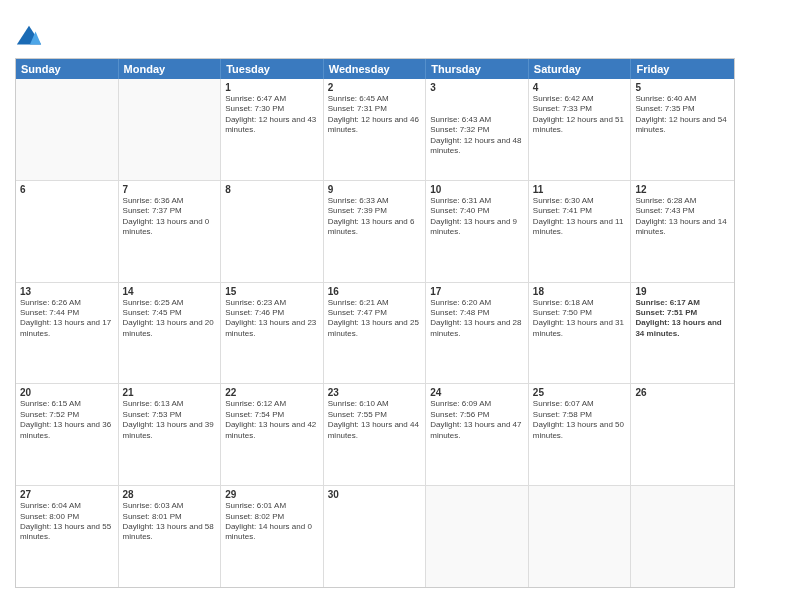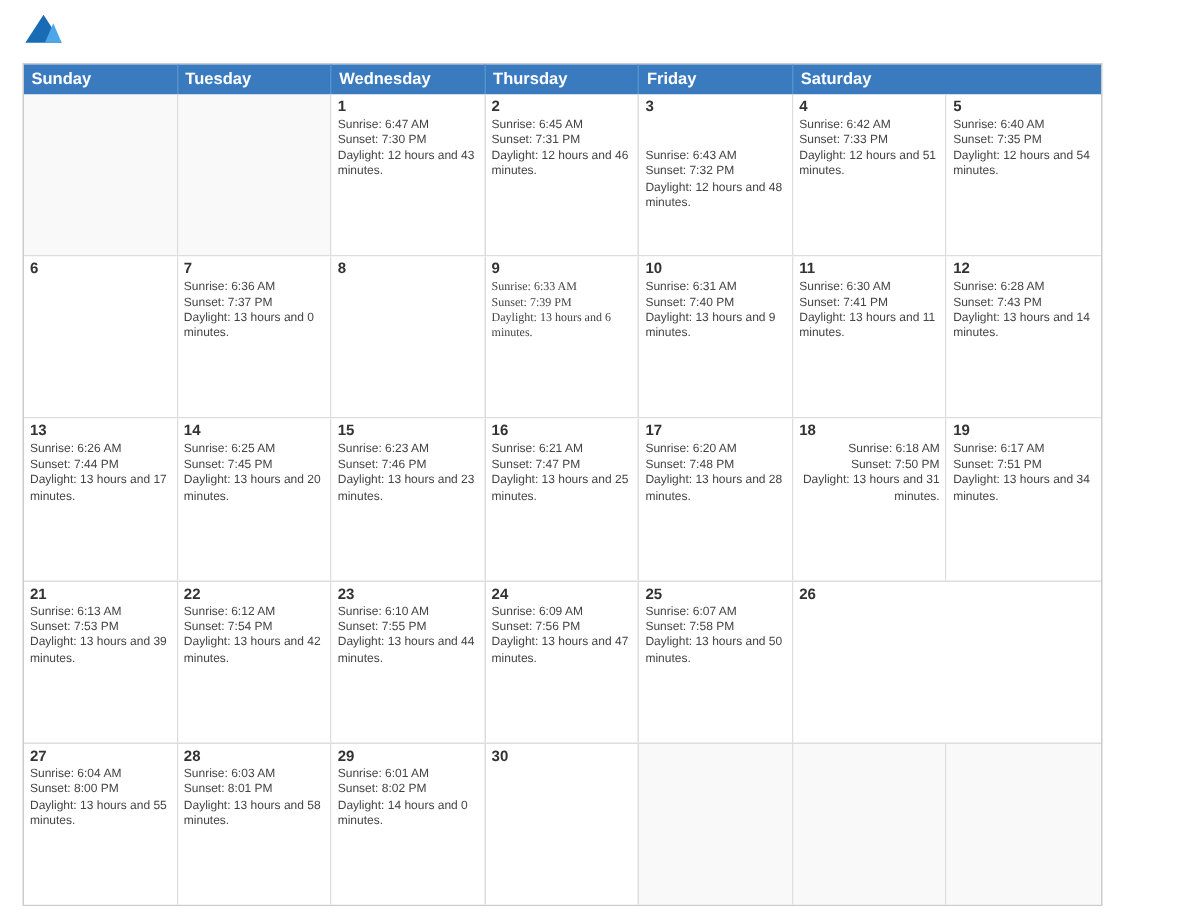--- a/index.html
+++ b/index.html
@@ -6,21 +6,21 @@
     body {
       width: 792px;
       height: 612px;
       font-family: Arial, sans-serif;
       background: #fff;
       overflow: hidden;
     }
     .page {
       width: 750px;
       height: 612px;
-      padding: 8px 15px;
+      padding: 24px 15px;
       display: flex;
       flex-direction: column;
     }
     .header {
       display: flex;
       justify-content: space-between;
       align-items: flex-start;
       margin-bottom: 6px;
     }
     .logo {
@@ -133,25 +133,26 @@
     </div>
     <div class="title-section">
       <div class="main-title"></div>
       <div class="subtitle"></div>
     </div>
   </div>
 
   <div class="calendar">
     <div class="cal-header">
     <div class="cal-header-cell">Sunday</div>
+        <div class="cal-header-cell">Monday</div>
         <div class="cal-header-cell">Tuesday</div>
         <div class="cal-header-cell">Wednesday</div>
         <div class="cal-header-cell">Thursday</div>
+        <div class="cal-header-cell">Saturday</div>
         <div class="cal-header-cell">Friday</div>
-        <div class="cal-header-cell">Saturday</div>
       </div>
     <div class="cal-body">
     <div class="cal-row">
           <div class="cal-cell empty"></div>
           <div class="cal-cell empty"></div>
           <div class="cal-cell">
             <div class="day-num">1</div>
             <div class="day-info" style="white-space: pre-line;">Sunrise: 6:47 AM
 Sunset: 7:30 PM
 Daylight: 12 hours and 43 minutes.</div>
@@ -189,21 +190,21 @@
             <div class="day-num">7</div>
             <div class="day-info" style="white-space: pre-line;">Sunrise: 6:36 AM
 Sunset: 7:37 PM
 Daylight: 13 hours and 0 minutes.</div>
           </div>
           <div class="cal-cell">
             <div class="day-num">8</div>
           </div>
           <div class="cal-cell">
             <div class="day-num">9</div>
-            <div class="day-info" style="white-space: pre-line; font-family: Liberation Serif, serif;">Sunrise: 6:33 AM
+            <div class="day-info" style="white-space: pre-line;">Sunrise: 6:33 AM
 Sunset: 7:39 PM
 Daylight: 13 hours and 6 minutes.</div>
           </div>
           <div class="cal-cell">
             <div class="day-num">10</div>
             <div class="day-info" style="white-space: pre-line;">Sunrise: 6:31 AM
 Sunset: 7:40 PM
 Daylight: 13 hours and 9 minutes.</div>
           </div>
           <div class="cal-cell">
@@ -245,32 +246,38 @@
 Daylight: 13 hours and 25 minutes.</div>
           </div>
           <div class="cal-cell">
             <div class="day-num">17</div>
             <div class="day-info" style="white-space: pre-line;">Sunrise: 6:20 AM
 Sunset: 7:48 PM
 Daylight: 13 hours and 28 minutes.</div>
           </div>
           <div class="cal-cell">
             <div class="day-num">18</div>
-            <div class="day-info" style="white-space: pre-line; text-align: right;">Sunrise: 6:18 AM
+            <div class="day-info" style="white-space: pre-line;">Sunrise: 6:18 AM
 Sunset: 7:50 PM
 Daylight: 13 hours and 31 minutes.</div>
           </div>
           <div class="cal-cell">
             <div class="day-num">19</div>
-            <div class="day-info" style="white-space: pre-line;">Sunrise: 6:17 AM
+            <div class="day-info" style="white-space: pre-line; font-weight: bold;">Sunrise: 6:17 AM
 Sunset: 7:51 PM
 Daylight: 13 hours and 34 minutes.</div>
           </div>
         </div>
         <div class="cal-row">
+          <div class="cal-cell">
+            <div class="day-num">20</div>
+            <div class="day-info" style="white-space: pre-line;">Sunrise: 6:15 AM
+Sunset: 7:52 PM
+Daylight: 13 hours and 36 minutes.</div>
+          </div>
           <div class="cal-cell">
             <div class="day-num">21</div>
             <div class="day-info" style="white-space: pre-line;">Sunrise: 6:13 AM
 Sunset: 7:53 PM
 Daylight: 13 hours and 39 minutes.</div>
           </div>
           <div class="cal-cell">
             <div class="day-num">22</div>
             <div class="day-info" style="white-space: pre-line;">Sunrise: 6:12 AM
 Sunset: 7:54 PM

